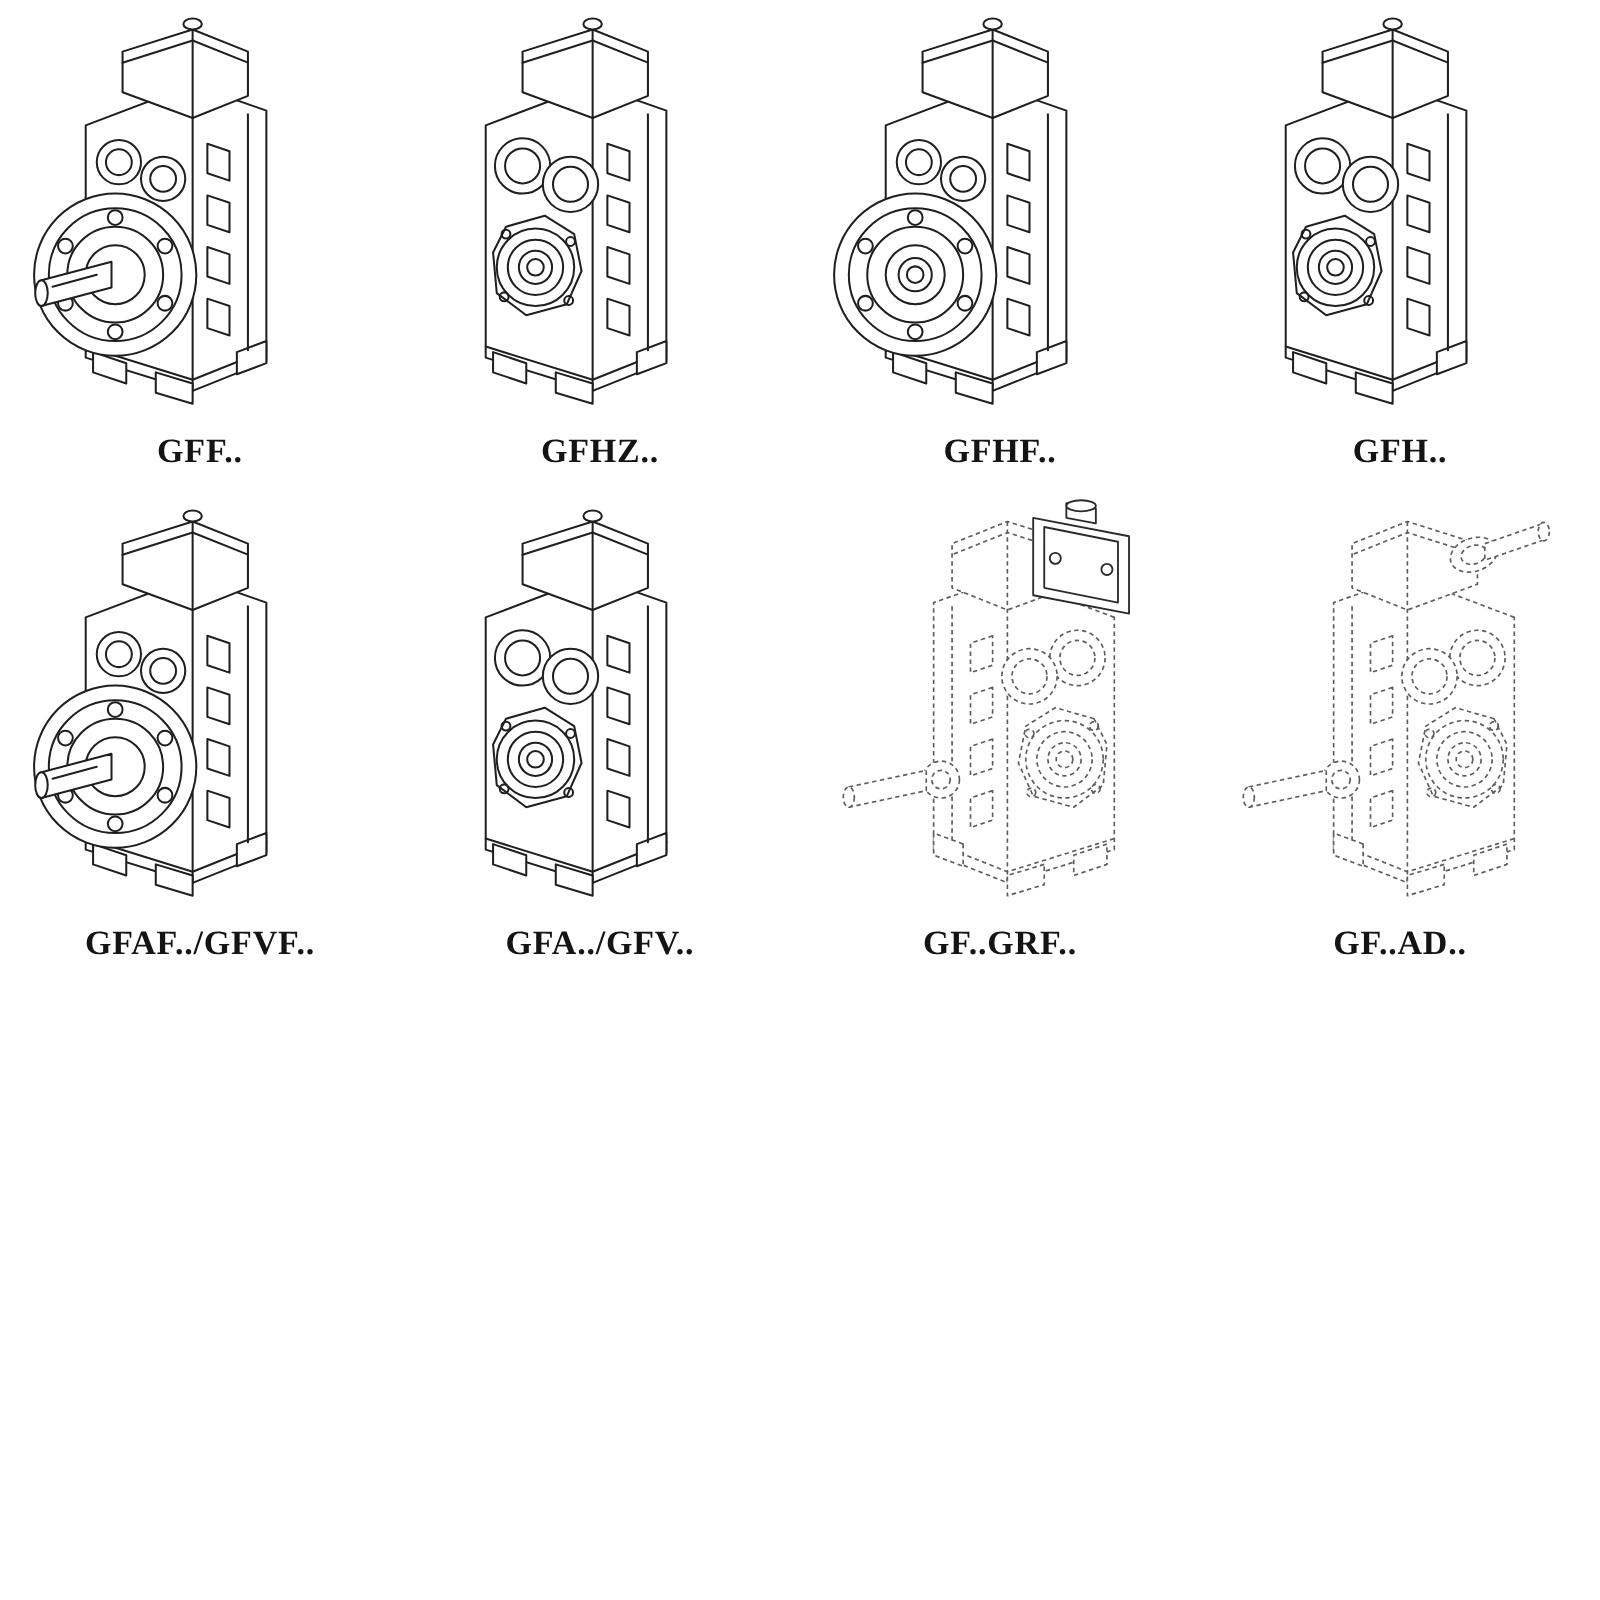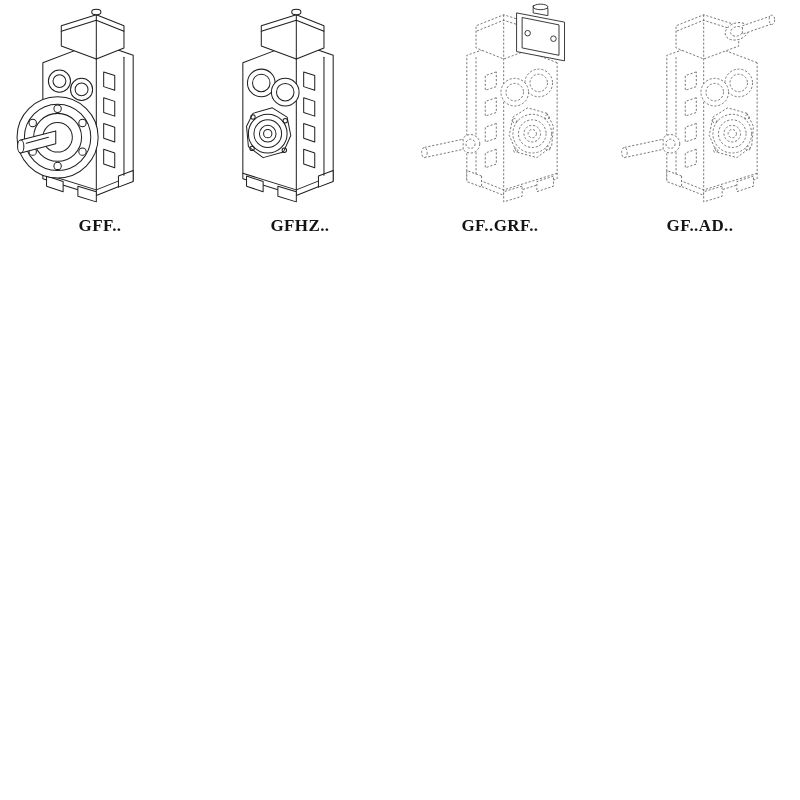--- a/index.html
+++ b/index.html
@@ -222,26 +222,74 @@
       <svg class="art" viewBox="0 0 200 230">
         <g class="solidink">
           <use href="#hshell" xlink:href="#hshell"></use>
           <use href="#bores" xlink:href="#bores"></use>
         </g>
       </svg>
     </div>
     <figcaption class="cap">GFHZ..</figcaption>
   </figure>
 
-
-
-
-
-
-
+  <figure class="cell">
+    <div class="art-wrap">
+      <svg class="art" viewBox="0 0 200 230">
+        <g class="solidink">
+          <use href="#hshell" xlink:href="#hshell"></use>
+          <use href="#smalltops" xlink:href="#smalltops"></use>
+          <use href="#flangeA" xlink:href="#flangeA"></use>
+          <use href="#hubA" xlink:href="#hubA"></use>
+        </g>
+      </svg>
+    </div>
+    <figcaption class="cap">GFHF..</figcaption>
+  </figure>
+
+  <figure class="cell">
+    <div class="art-wrap">
+      <svg class="art" viewBox="0 0 200 230">
+        <g class="solidink">
+          <use href="#hshell" xlink:href="#hshell"></use>
+          <use href="#bores" xlink:href="#bores"></use>
+        </g>
+      </svg>
+    </div>
+    <figcaption class="cap">GFH..</figcaption>
+  </figure>
+
+
+
+
+  <figure class="cell">
+    <div class="art-wrap">
+      <svg class="art" viewBox="0 0 200 230">
+        <g class="solidink">
+          <use href="#hshell" xlink:href="#hshell"></use>
+          <use href="#smalltops" xlink:href="#smalltops"></use>
+          <use href="#flangeA" xlink:href="#flangeA"></use>
+          <use href="#shaftA" xlink:href="#shaftA"></use>
+        </g>
+      </svg>
+    </div>
+    <figcaption class="cap">GFAF../GFVF..</figcaption>
+  </figure>
+
+  <figure class="cell">
+    <div class="art-wrap">
+      <svg class="art" viewBox="0 0 200 230">
+        <g class="solidink">
+          <use href="#hshell" xlink:href="#hshell"></use>
+          <use href="#bores" xlink:href="#bores"></use>
+        </g>
+      </svg>
+    </div>
+    <figcaption class="cap">GFA../GFV..</figcaption>
+  </figure>
 
   <figure class="cell">
     <div class="art-wrap">
       <svg class="art" viewBox="0 0 200 230">
         <g class="phink">
           <use href="#pshell" xlink:href="#pshell"></use>
           <use href="#pbores" xlink:href="#pbores"></use>
           <use href="#pinput" xlink:href="#pinput"></use>
         </g>
         <g class="attink">

